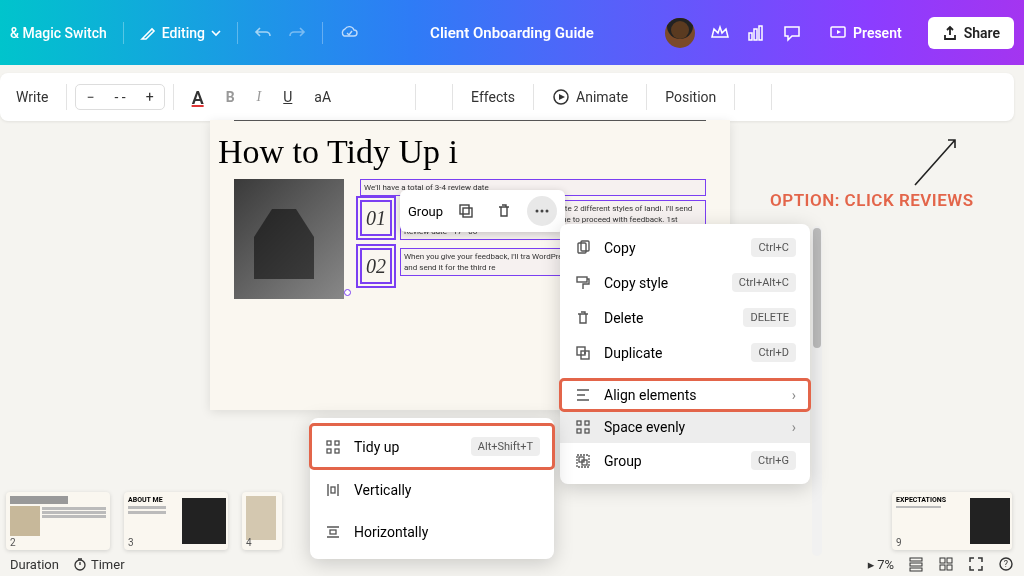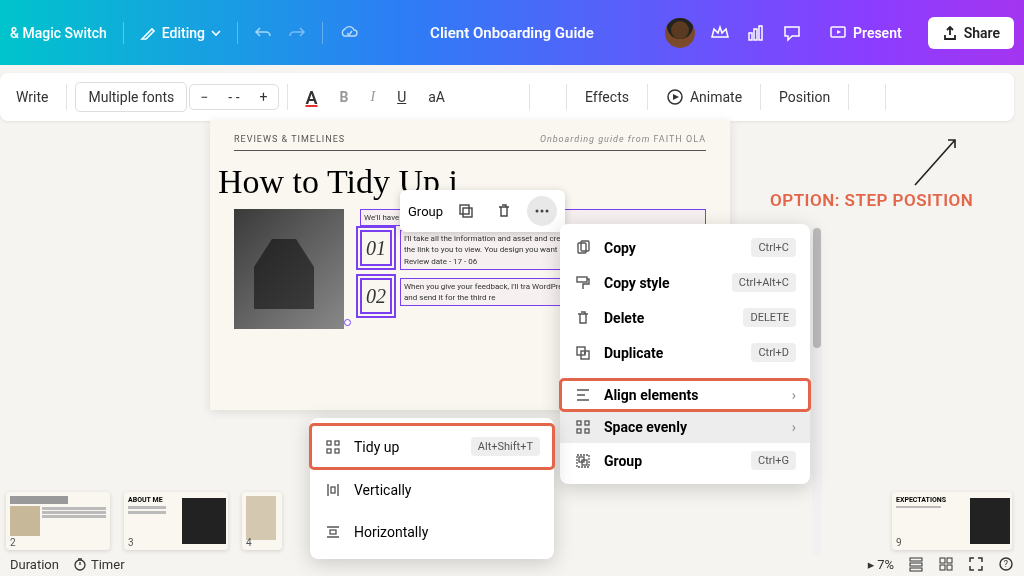--- a/index.html
+++ b/index.html
@@ -43,21 +43,21 @@
   
   
   .grp-bar { position:absolute; top:190px; left:400px; background:#fff; border-radius:6px; box-shadow:0 2px 8px rgba(0,0,0,0.2); padding:6px 8px; display:flex; align-items:center; gap:8px; font-size:13px;}
   .grp-bar .circ{ width:30px; height:30px; border-radius:50%; display:flex;align-items:center;justify-content:center;}
   .grp-bar .circ.active{ background:#e8e8e8;}
   
   
   .ctx { position:absolute; top:224px; left:560px; width:250px; background:#fff; border-radius:8px; box-shadow:0 4px 20px rgba(0,0,0,0.18); padding:6px 0; font-size:14px; z-index:5;}
   .ctx .row { display:flex; align-items:center; padding:8px 14px; gap:12px; cursor:pointer;}
   .ctx .row.hover{ background:#ededed;}
-  .ctx .lab { flex:1;font-weight:bold;}
+  .ctx .lab { flex:1;}
   .ctx .sc { font-size:11px; background:#eee; border-radius:4px; padding:3px 7px; color:#555;}
   .ctx .hl { outline:3px solid #e3654a; outline-offset:-2px; border-radius:4px;}
   .ctx .ic{ width:18px; display:flex; justify-content:center; color:#555;}
   .ctx .chev{ color:#888;}
   
   
   .submenu { position:absolute; top:418px; left:310px; width:244px; background:#fff; border-radius:8px; box-shadow:0 4px 20px rgba(0,0,0,0.18); padding:6px 0; font-size:14px; z-index:6;}
   .submenu .row{ display:flex; align-items:center; padding:13px 14px; gap:12px;}
   .submenu .hl{ outline:3px solid #e3654a; outline-offset:-2px; border-radius:4px;}
   .submenu .sc { font-size:11px; background:#eee; border-radius:4px; padding:3px 7px; color:#555; margin-left:auto;}
@@ -151,21 +151,20 @@
       <span>Share</span>
     </span>
   </div>
 </div>
 
 <div class="toolbar">
   <div class="btn">
       <span>Write</span>
     </div>
   <div class="vsep"></div>
-  <div class="fontbox"><span>Multiple fonts</span></div>
   <div class="stepper">
     <span>−</span>
     <span>- -</span>
     <span>+</span>
   </div>
   <div class="vsep"></div>
   <div class="btn">
       <span class="underline-a" style="font-weight:600;font-size:18px;">A</span>
     </div>
   <div class="btn" style="font-weight:700;color:#999;">B</div>
@@ -221,24 +220,20 @@
     </div>
   <div class="vsep"></div>
   <div class="btn ic">
       <svg width="18" height="14">
         <path d="M4 2 L9 7 L4 12 M10 2 L15 7 L10 12" fill="none" stroke="#333" stroke-width="2"></path>
       </svg>
     </div>
 </div>
 
 <div class="canvas-wrap">
-  <div class="slide-hdr">
-    <span>REVIEWS &amp; TIMELINES</span>
-    <span class="r"><span>Onboarding guide from </span><span style="font-style:normal;">FAITH OLA</span></span>
-  </div>
   <div class="slide-line"></div>
   <div class="slide-title">How to Tidy Up i</div>
   <div class="slide-body">
     <div class="slide-img"></div>
     <div class="slide-text" style="position:relative;">
       <div class="sel-left"></div>
       <div class="tbox">We'll have a total of 3-4 review date</div>
       <div class="num-row">
         <div class="num">01</div>
         <div class="tbox" style="flex:1">I'll take all the information and asset and create 2 different styles of landi. I'll send the link to you to view. You design you want me to proceed with feedback. 1st Review date - 17 - 06</div>
@@ -377,21 +372,21 @@
     <span class="ic">
         <svg width="16" height="16">
           <path d="M2 3 H14 M2 13 H14" stroke="#555" stroke-width="1.4"></path>
           <rect x="5" y="6" width="6" height="4" fill="none" stroke="#555" stroke-width="1.3"></rect>
         </svg>
       </span>
     <span>Horizontally</span>
   </div>
 </div>
 
-<div class="anno" style="top:190px; left:770px;">OPTION: STEP POSITION</div>
+<div class="anno" style="top:190px; left:770px;">OPTION: CLICK REVIEWS</div>
 <div class="arrow" style="top:130px; left:910px;">
   <svg width="60" height="60">
       <path d="M5 55 L45 10 M38 10 L45 10 L45 18" fill="none" stroke="#222" stroke-width="1.6"></path>
     </svg>
 </div>
 
 <div class="anno" style="top:344px; left:698px;">STEP 3</div>
 <div class="arrow" style="top:364px; left:678px;">
   <svg width="40" height="80">
       <path d="M22 2 L10 68 M4 58 L10 68 L18 60" fill="none" stroke="#222" stroke-width="1.6"></path>

